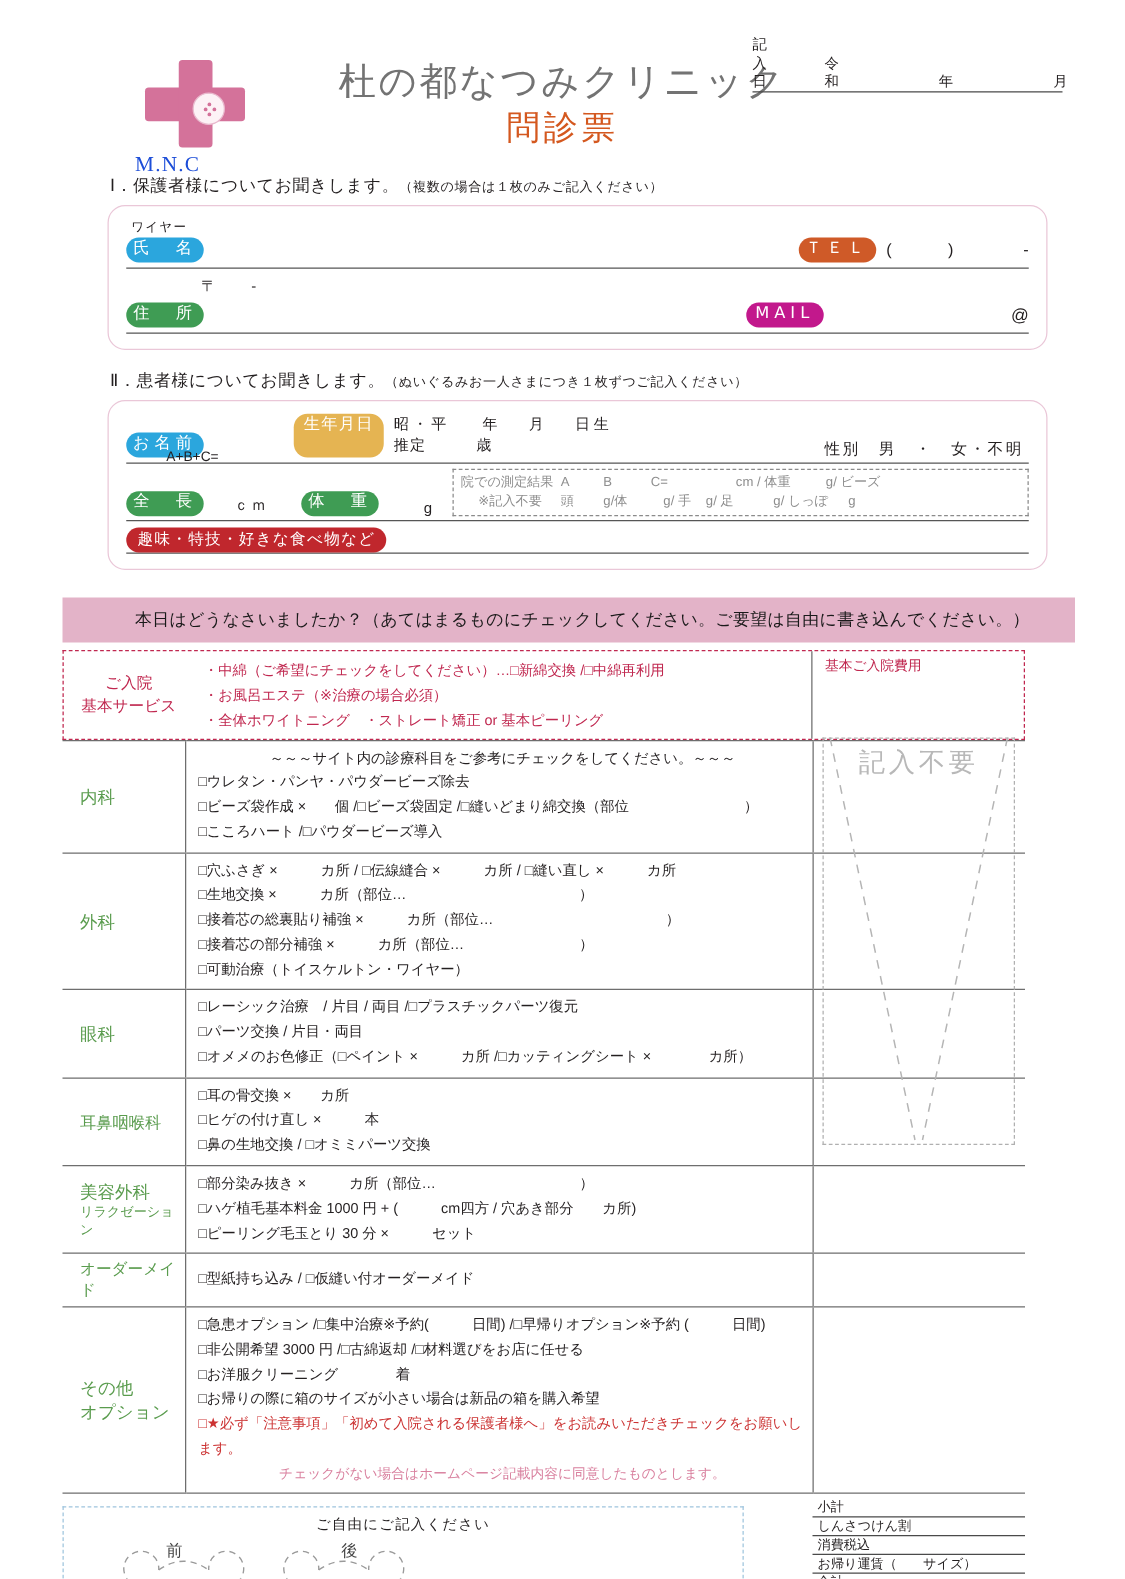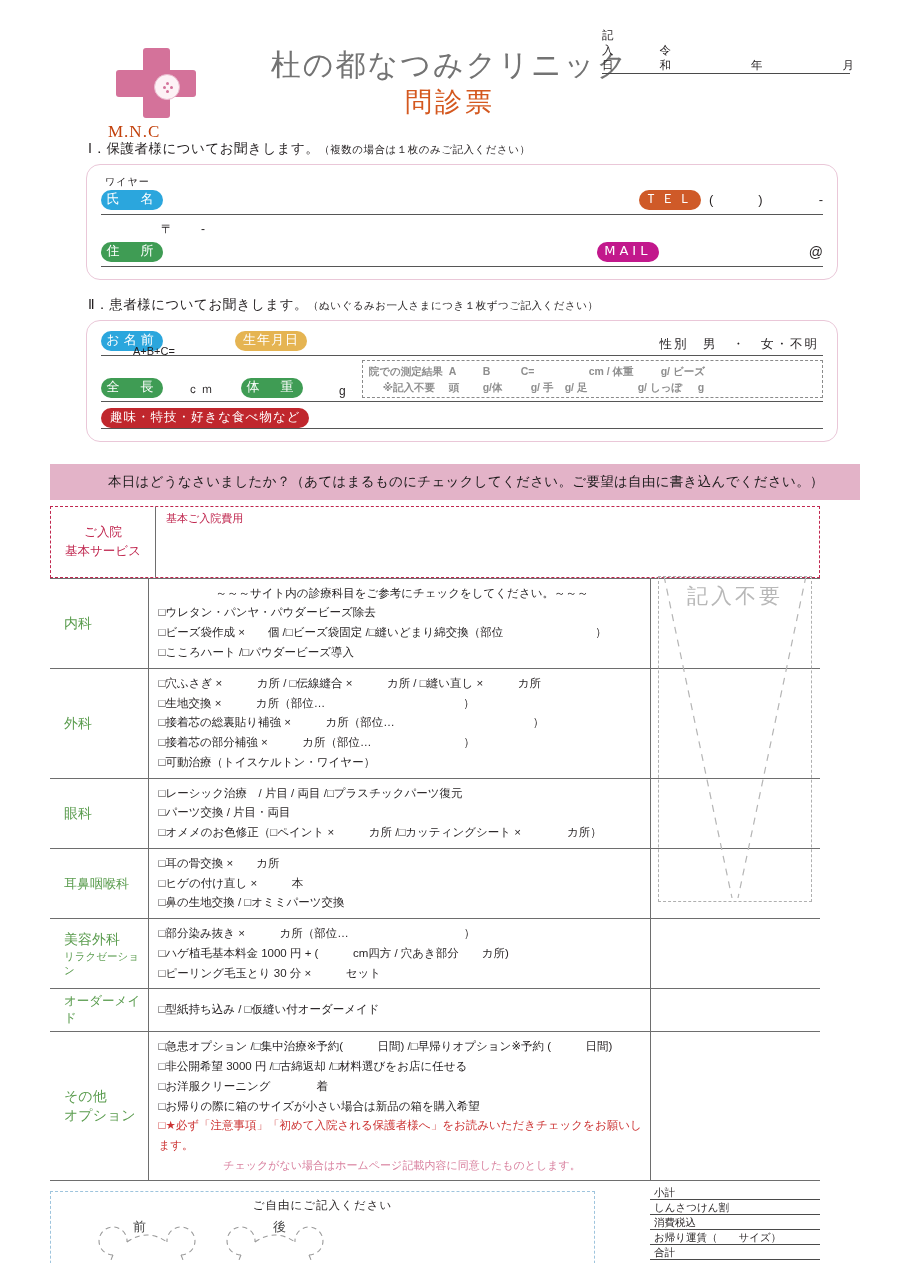--- a/index.html
+++ b/index.html
@@ -33,21 +33,21 @@
   }
   .logo-button i {
     position: absolute; width: 3px; height: 3px; background: #d4729a; border-radius: 50%;
   }
   .logo-button i:nth-child(1){ left: 8px; top: 11px; }
   .logo-button i:nth-child(2){ left: 15px; top: 11px; }
   .logo-button i:nth-child(3){ left: 11px; top: 7px; }
   .logo-button i:nth-child(4){ left: 11px; top: 15px; }
   .logo-text {
     margin-top: 4px; font-size: 17px; letter-spacing: 1px;
-    color: #c2410c; font-family: "Liberation Serif", serif;
+    color: #1d4ed8; font-family: "Liberation Serif", serif;
   }
   .clinic-title {
     position: absolute; left: 0; right: 0; top: 45px;
     text-align: center; font-size: 30px; letter-spacing: 2px;
     font-family: "DejaVu Sans", sans-serif; font-weight: 400; color: #737373;
   }
   .form-title {
     position: absolute; left: 0; right: 0; top: 84px;
     text-align: center; font-size: 27px; letter-spacing: 3px;
     color: #d4581f; font-family: "DejaVu Sans", sans-serif;
@@ -115,21 +115,21 @@
   .p2-dobcol .l2 .est { letter-spacing: 1px; }
   .p2-dobcol .l2 .age { margin-left: 40px; }
   .p2-sex { position: absolute; right: 4px; bottom: 2px; font-size: 12.5px; letter-spacing: 2px; }
 
   .p2-mid { display: flex; align-items: flex-end; padding: 4px 0 3px 0; position: relative; }
   .abc { position: absolute; left: 32px; top: -11px; font-size: 11px; }
   .p2-mid .unit { font-size: 12px; margin-left: 24px; letter-spacing: 2px; }
   .p2-mid .unit2 { font-size: 12px; margin-left: 36px; }
   .measure-box {
     margin-left: 16px; flex: 1; border: 1px dashed #8b8b8b; padding: 3px 6px 2px 6px;
-    color: #8e8e8e; font-size: 10.5px; line-height: 1.5; font-weight: bold;
+    color: #8e8e8e; font-size: 10.5px; line-height: 1.5;
   }
   .measure-box .mr { display: flex; }
   .measure-box .mr span { display: inline-block; }
 
   .p2-bottom { padding-top: 5px; }
 
   
   .banner {
     margin: 22px 40px 0 50px; background: #e3b3c8; height: 36px;
     display: flex; align-items: center; padding-left: 58px;
@@ -261,20 +261,28 @@
 
 <div class="sec-head" style="margin-top:16px">
   <span>Ⅱ．患者様についてお聞きします。</span><span class="sub">（ぬいぐるみお一人さまにつき１枚ずつご記入ください）</span>
 </div>
 
 <div class="panel">
   <div class="p2-top row-line">
     <span class="badge blue">お名前</span>
     <span class="p2-dob">
       <span class="badge gold" style="letter-spacing:1px;width:72px;">生年月日</span>
+      <span class="p2-dobcol">
+        <span class="l1" style="display:block">
+          <span>昭・平</span><span class="sp1">年</span><span class="sp2">月</span><span class="sp2">日生</span>
+        </span>
+        <span class="l2" style="display:block">
+          <span class="est">推定</span><span class="age">歳</span>
+        </span>
+      </span>
     </span>
     <span class="p2-sex">性別　男　・　女・不明</span>
   </div>
 
   <div class="p2-mid row-line">
     <span class="abc">A+B+C=</span>
     <span class="badge dkgreen">全　長</span>
     <span class="unit">ｃｍ</span>
     <span class="badge dkgreen" style="margin-left:26px">体　重</span>
     <span class="unit2">g</span>
@@ -285,41 +293,46 @@
         <span style="width:38px">B</span>
         <span style="width:68px">C=</span>
         <span style="width:72px">cm / 体重</span>
         <span>g/ ビーズ</span>
       </span>
       <span class="mr">
         <span style="width:80px;padding-left:14px">※記入不要</span>
         <span style="width:34px">頭</span>
         <span style="width:48px">g/体</span>
         <span style="width:34px">g/ 手</span>
-        <span style="width:73px">g/ 足</span>
+        <span style="width:54px">g/ 足</span>
         <span style="width:60px">g/ しっぽ</span>
         <span>g</span>
       </span>
     </span>
   </div>
 
   <div class="p2-bottom row-line">
     <span class="badge red">趣味・特技・好きな食べ物など</span>
   </div>
 </div>
 
 <div class="banner">本日はどうなさいましたか？（あてはまるものにチェックしてください。ご要望は自由に書き込んでください。）</div>
 
 <div class="main-wrap">
   <div style="width:770px;position:relative">
 
     <div class="inpatient">
       <div class="lbl">
         <span>ご入院</span>
         <span>基本サービス</span>
+      </div>
+      <div class="items">
+        <div>・中綿（ご希望にチェックをしてください）…□新綿交換 /□中綿再利用</div>
+        <div>・お風呂エステ（※治療の場合必須）</div>
+        <div>・全体ホワイトニング　・ストレート矯正 or 基本ピーリング</div>
       </div>
       <div class="price">基本ご入院費用</div>
     </div>
 
     <div style="position:absolute;right:0;top:72px;width:170px;height:330px;pointer-events:none;z-index:5">
       <div class="nofill-dash"></div>
       <svg width="170" height="330" style="position:absolute;left:0;top:0">
         <line x1="14" y1="4" x2="82" y2="326" stroke="#b5b5b5" stroke-width="1.2" stroke-dasharray="7,6"></line>
         <line x1="156" y1="4" x2="88" y2="326" stroke="#b5b5b5" stroke-width="1.2" stroke-dasharray="7,6"></line>
       </svg>

